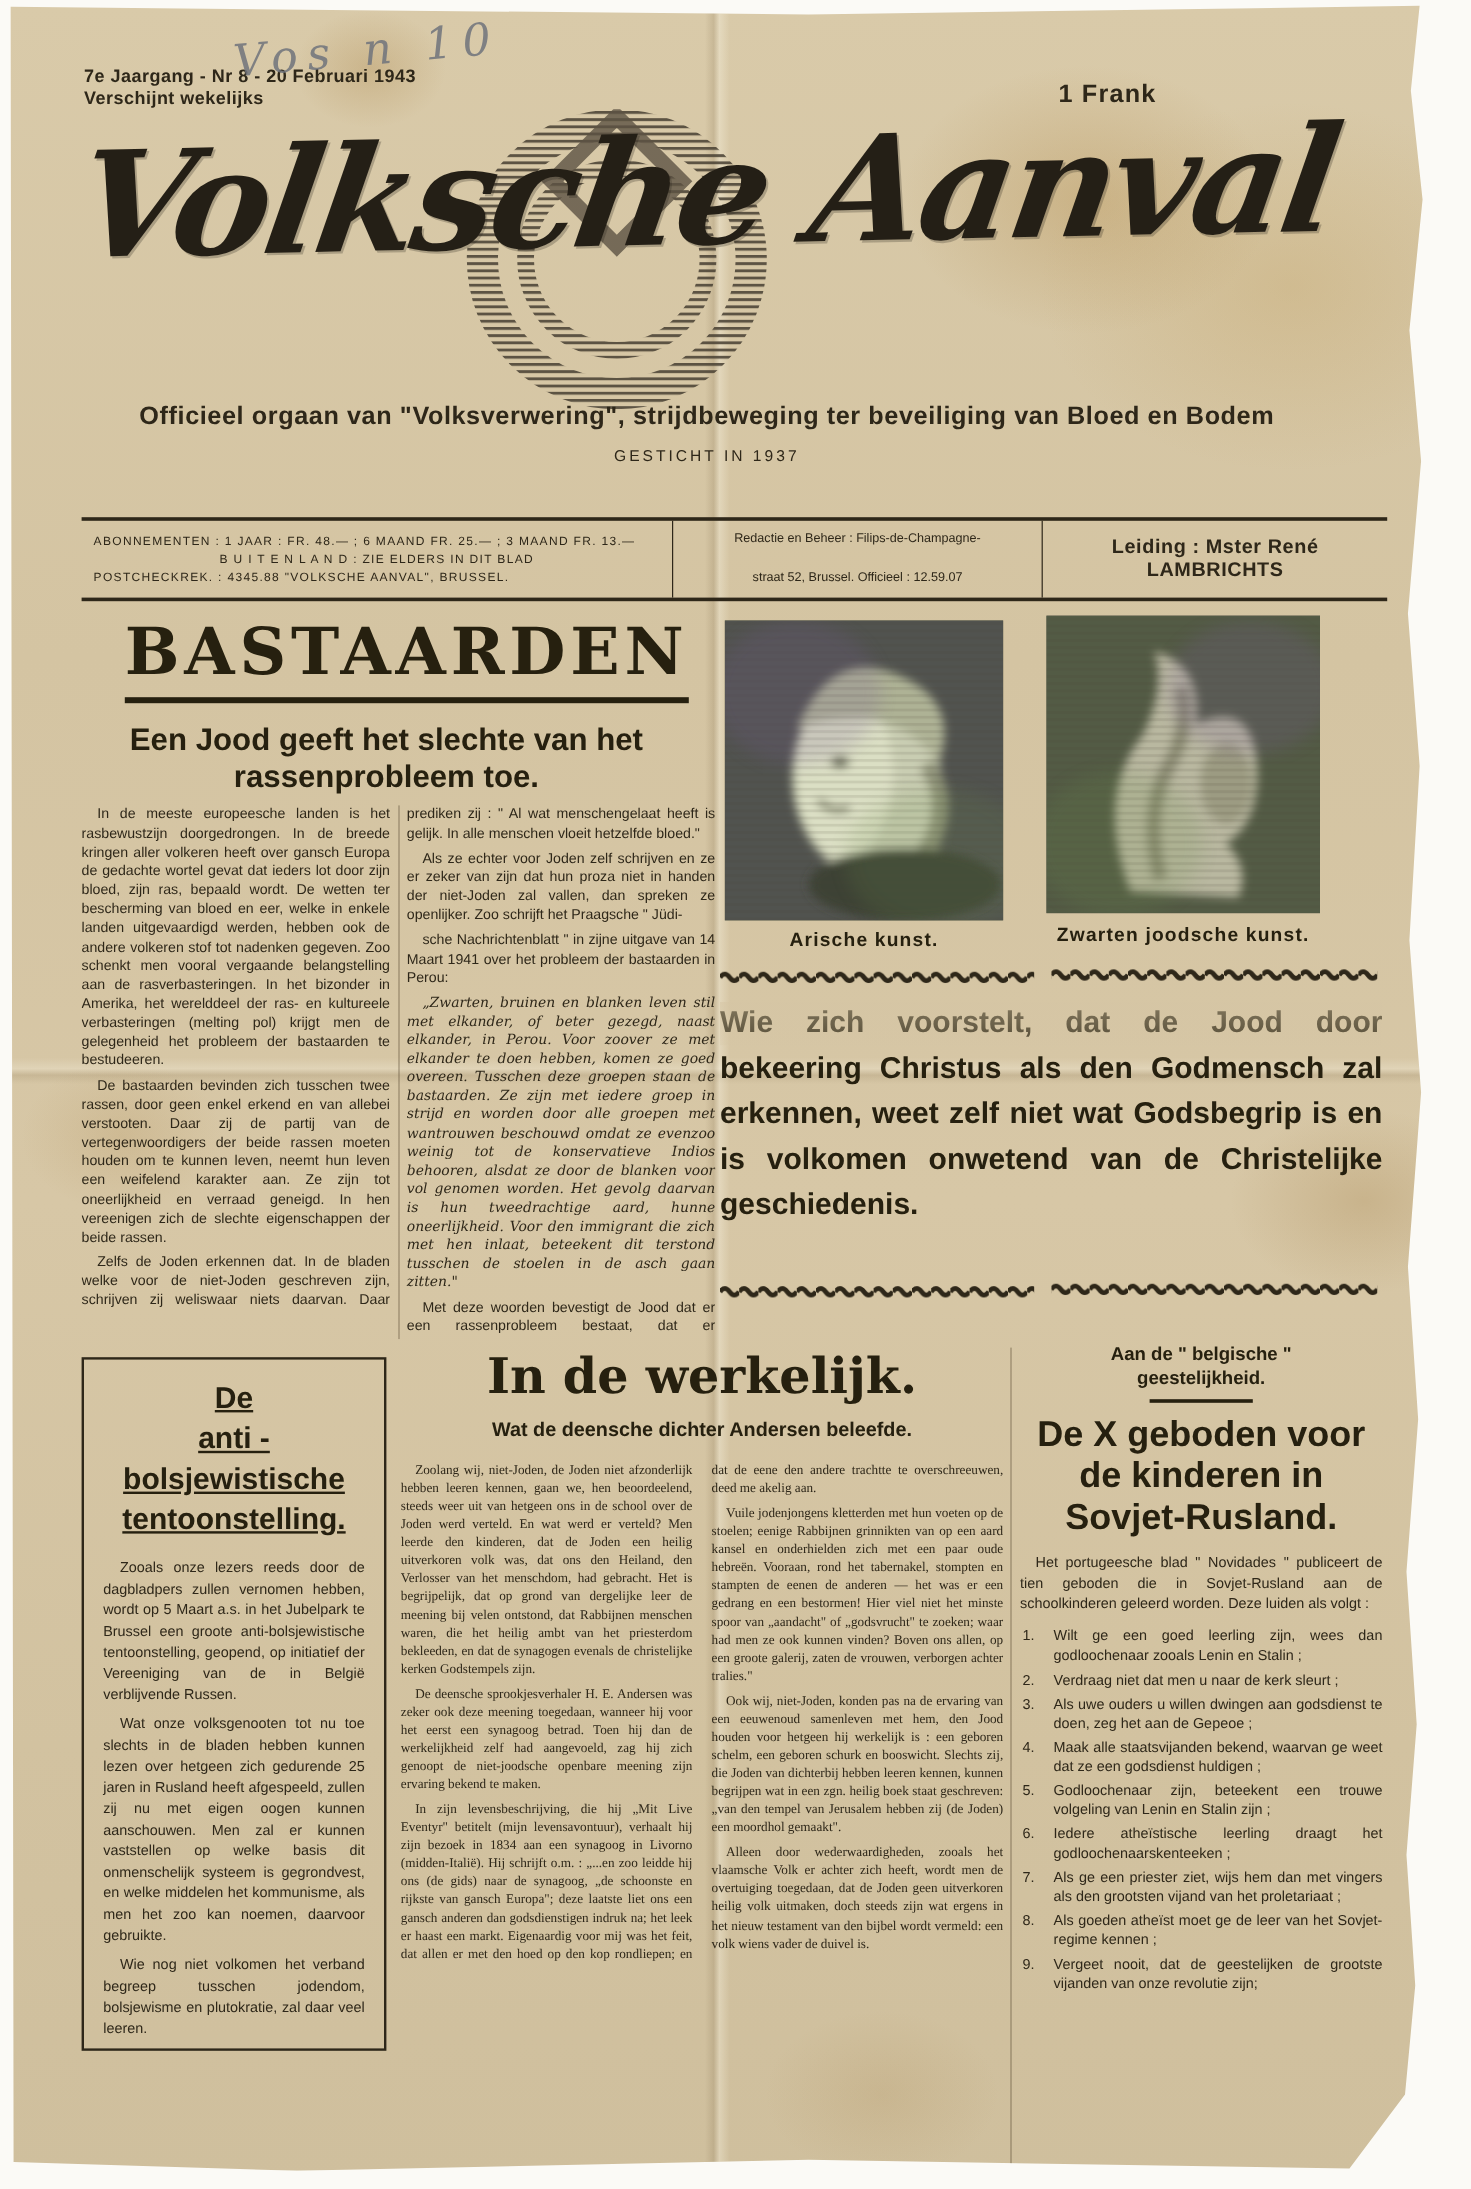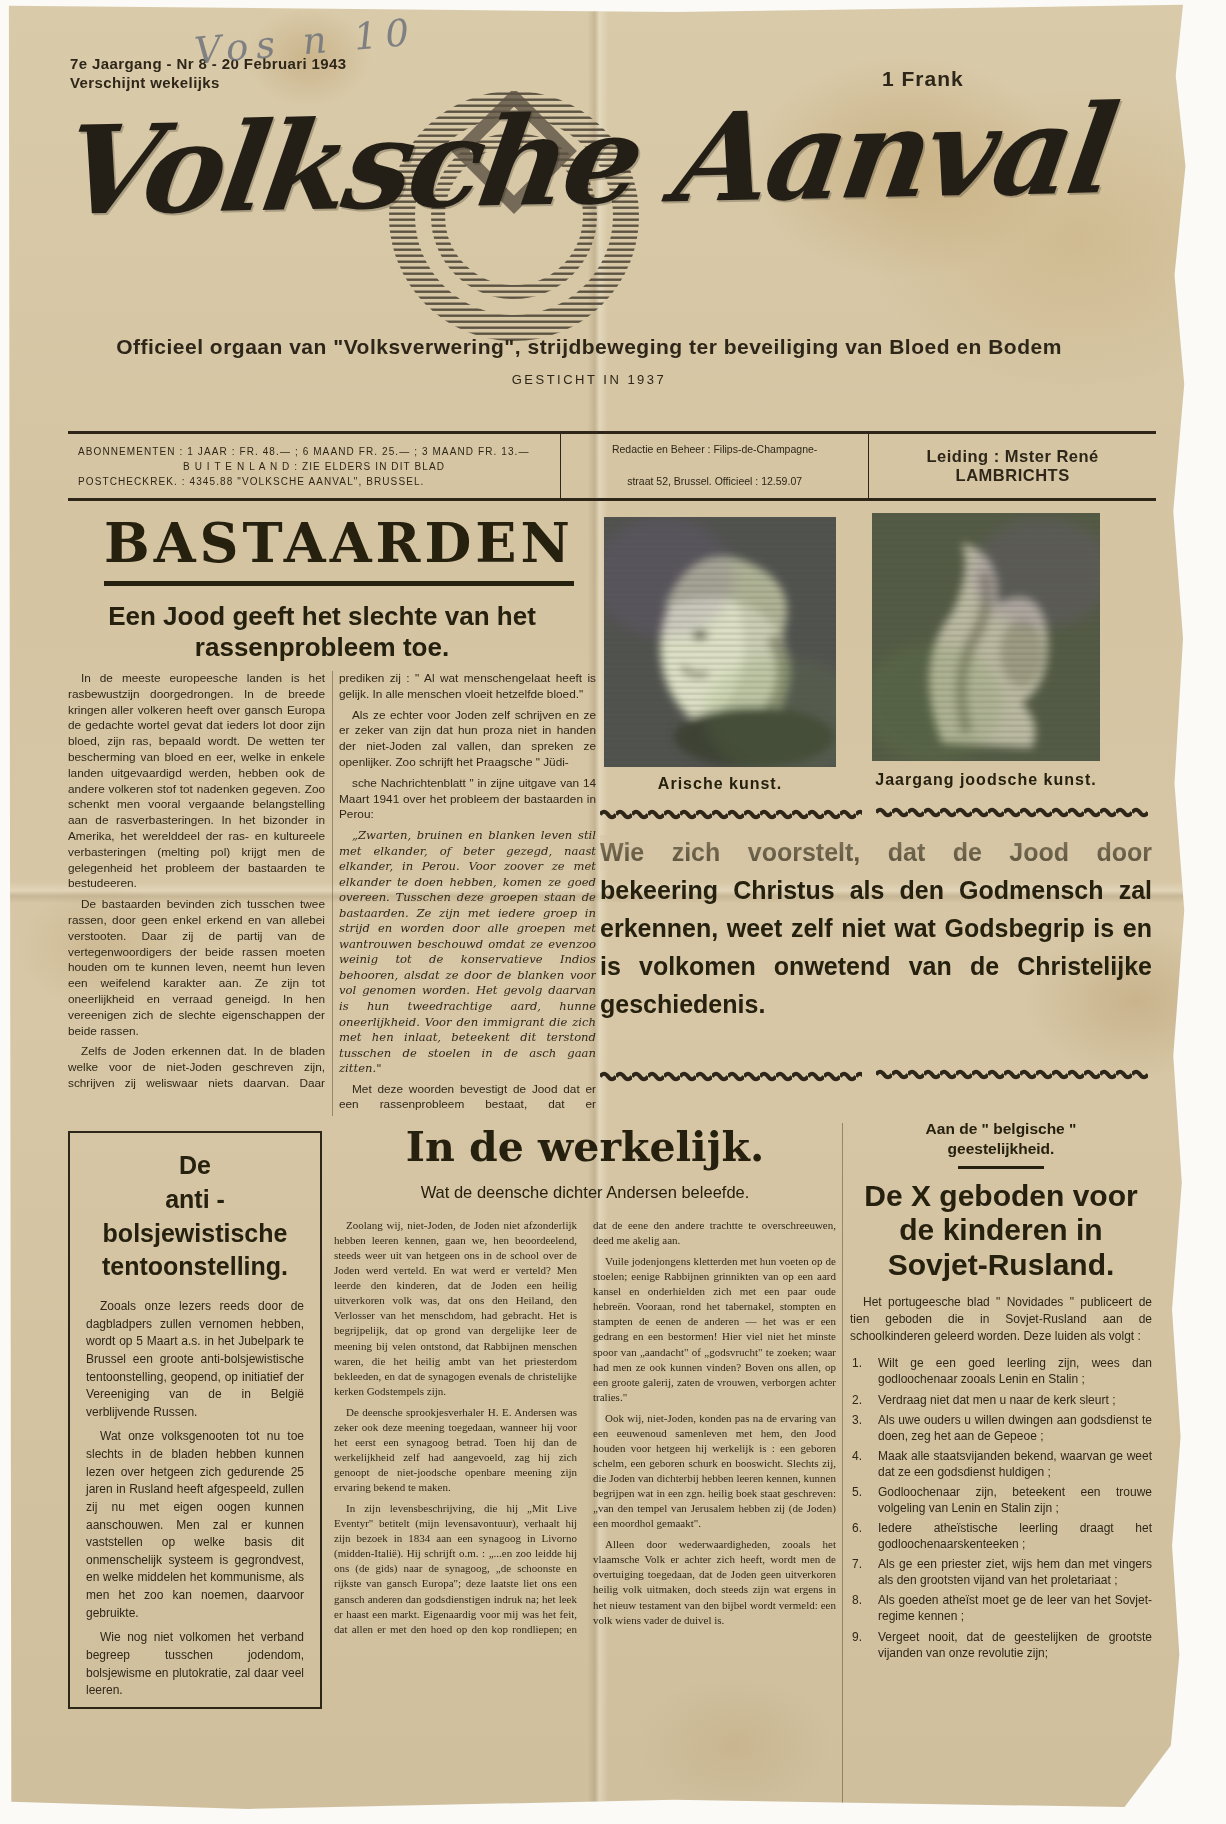--- a/index.html
+++ b/index.html
@@ -76,26 +76,26 @@
   #wavy-bot-b{left:872px;top:1066px;width:272px;}
   
   #slogan{left:596px;top:830px;width:552px;font-size:25px;font-weight:bold;line-height:1.52;
     text-align:justify;color:#26200f;}
   #slogan-smudge{left:596px;top:832px;width:552px;height:36px;
     background:linear-gradient(180deg, rgba(213,197,164,.55), rgba(213,197,164,.25));
     pointer-events:none;}
   
   #expo-box{left:64px;top:1128px;width:254px;height:578px;border:2.5px solid #2e2719;
     box-shadow:inset 0 0 0 1px rgba(46,39,25,.0);padding:14px 16px;box-sizing:border-box;overflow:hidden;}
-  #expo-box h2{margin:2px 0 14px 0;text-align:center;font-size:25px;line-height:1.35;color:#26200f;}
+  #expo-box h2{margin:2px 0 14px 0;text-align:center;font-size:25px;line-height:1.35;color:#26200f;text-decoration:underline;}
   #expo-box p{margin:0 0 7px 0;font-size:12px;line-height:1.47;text-align:justify;text-indent:14px;}
   #synagoog{left:330px;top:1120px;width:502px;}
   #synagoog-headline{text-align:center;font-family:"DejaVu Serif",serif;font-weight:bold;
     font-size:41px;color:#26200f;margin:0;}
-  #synagoog-subhead{text-align:center;font-size:16.5px;font-weight:normal;margin-top:12px;color:#26200f;}
+  #synagoog-subhead{text-align:center;font-size:16.5px;font-weight:bold;margin-top:12px;color:#26200f;}
   #synagoog-cols{margin-top:16px;height:578px;overflow:hidden;column-count:2;column-gap:16px;
     font-family:Liberation Serif, serif;font-size:11px;line-height:1.37;text-align:justify;}
   #synagoog-cols p{margin:0 0 6px 0;text-indent:12px;}
   #geboden{left:846px;top:1116px;width:302px;}
   #geboden .kicker{text-align:center;font-size:15.5px;font-weight:bold;line-height:1.3;color:#26200f;}
   #geboden .kicker-rule{width:86px;height:2.5px;background:#26200f;margin:7px auto 10px auto;}
   #geboden h2{margin:0 0 10px 0;text-align:center;font-size:30px;line-height:1.15;color:#26200f;}
   #geboden .intro{font-size:12px;line-height:1.42;text-align:justify;text-indent:13px;margin-bottom:10px;}
   #geboden ol{list-style:none;margin:0;padding:0;font-size:12px;line-height:1.34;}
   #geboden li{display:flex;margin-bottom:4px;}
@@ -196,21 +196,21 @@
         <path d="M70 230 Q40 150 80 100 Q100 60 90 30 Q130 40 125 90 Q170 70 175 120 Q180 170 150 190 Q170 210 160 235Z" fill="#b9b8a0"></path>
         <path d="M95 220 Q80 160 105 120 Q120 90 112 60" fill="none" stroke="#8a8a72" stroke-width="12"></path>
         <ellipse cx="150" cy="140" rx="22" ry="34" fill="#9c9b82"></ellipse>
       </g>
       <rect width="228" height="248" fill="url(#hatch)" opacity=".12"></rect>
       <ellipse cx="170" cy="60" rx="70" ry="55" fill="#7a5f98" opacity=".2" filter="url(#soft2)"></ellipse>
       <ellipse cx="60" cy="190" rx="70" ry="60" fill="#6f9150" opacity=".16" filter="url(#soft2)"></ellipse>
     </svg>
   </div>
   <div class="abs caption" id="caption-left">Arische kunst.</div>
-  <div class="abs caption" id="caption-right">Jaargang joodsche kunst.</div>
+  <div class="abs caption" id="caption-right">Zwarten joodsche kunst.</div>
 
   <svg class="abs wavy" id="wavy-top-a">
       <rect width="100%" height="11" fill="url(#wavepat)"></rect>
     </svg>
   <svg class="abs wavy" id="wavy-top-b">
       <rect width="100%" height="11" fill="url(#wavepat)"></rect>
     </svg>
   <div class="abs" id="slogan">Wie zich voorstelt, dat de Jood door bekeering Christus als den Godmensch zal erkennen, weet zelf niet wat Godsbegrip is en is volkomen onwetend van de Christelijke geschiedenis.</div>
   <div class="abs" id="slogan-smudge"></div>
   <svg class="abs wavy" id="wavy-bot-a">

